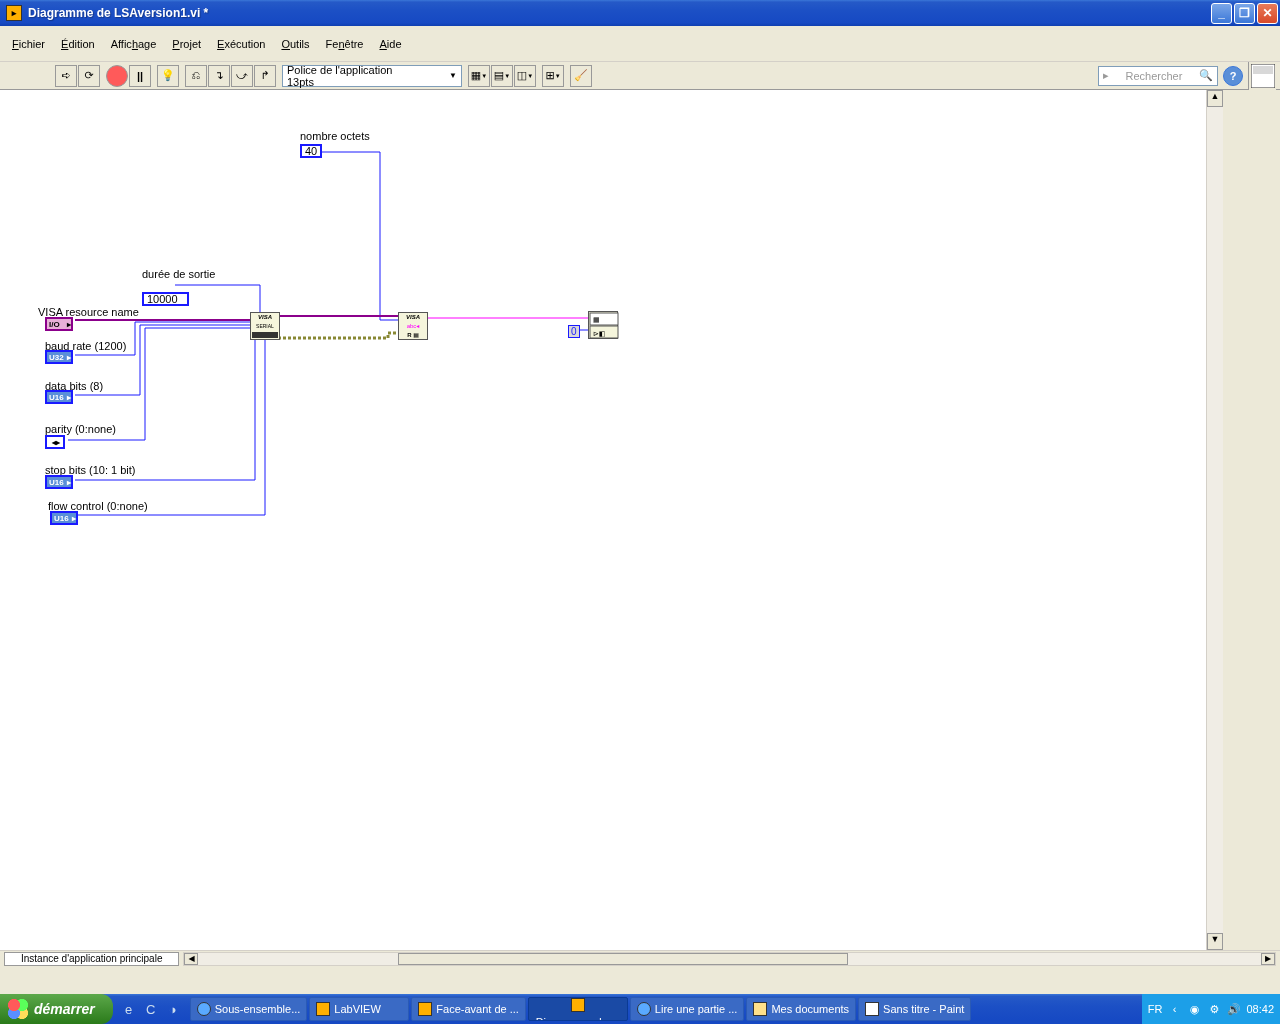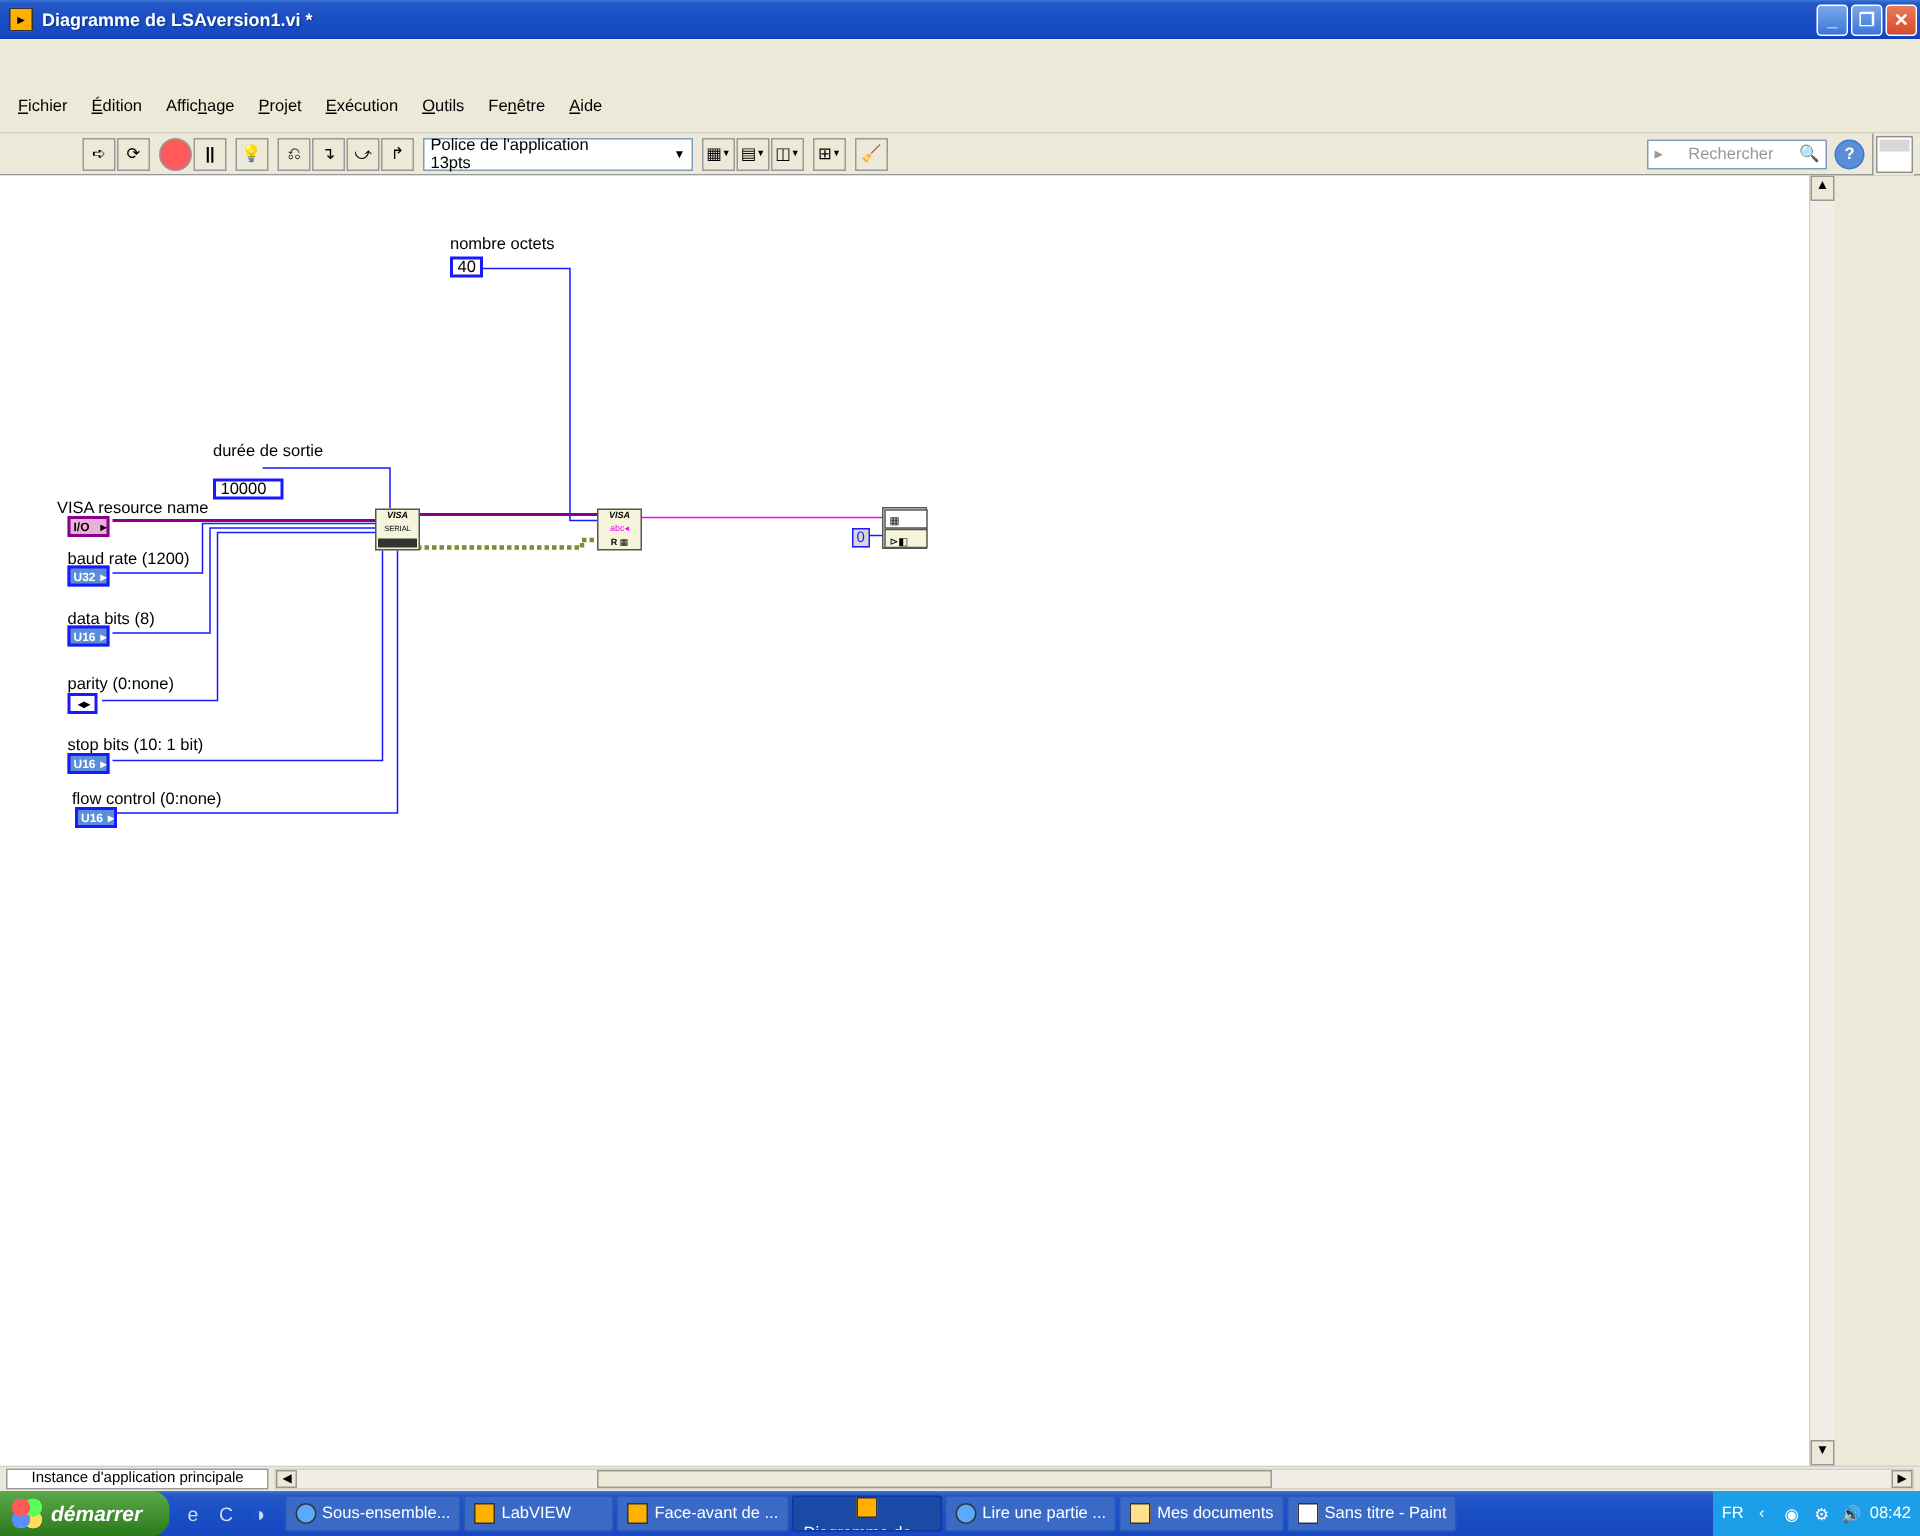--- a/index.html
+++ b/index.html
@@ -8,21 +8,21 @@
 
 .title-bar { background: linear-gradient(to bottom, #3b77d8 0%, #2559c7 8%, #1c50c5 40%, #1649c3 88%, #0f3fb0 100%); height: 26px; display: flex; align-items: center; padding: 0 2px; color: white; }
 .title-icon { width: 16px; height: 16px; background: #ffb000; border: 1px solid #333; margin: 0 4px; display: flex; align-items: center; justify-content: center; font-size: 9px; color: #000; font-weight: bold; }
 .title-text { flex: 1; font-size: 12px; font-weight: bold; padding-left: 2px; text-shadow: 1px 1px 1px rgba(0,0,0,0.3); }
 .win-btns { display: flex; gap: 2px; }
 .win-btn { width: 21px; height: 21px; border-radius: 3px; border: 1px solid #fff; display: flex; align-items: center; justify-content: center; font-size: 12px; font-weight: bold; color: white; cursor: pointer; }
 .win-min, .win-max { background: linear-gradient(to bottom, #7ba7e8, #3b77d8); }
 .win-close { background: linear-gradient(to bottom, #e87b5a, #d84a2a); }
 
 
-.menu-bar { background: #ece9d8; height: 36px; display: flex; align-items: center; padding: 0 4px; border-bottom: 1px solid #d4d0c8; margin-top: 27px; }
+.menu-bar { background: #ece9d8; height: 36px; display: flex; align-items: center; padding: 0 4px; border-bottom: 1px solid #d4d0c8; }
 .menu-item { padding: 2px 8px; cursor: pointer; }
 .menu-item u { text-decoration: underline; }
 
 
 .toolbar { background: #ece9d8; height: 28px; display: flex; align-items: center; padding: 0 4px; border-bottom: 1px solid #999; gap: 1px; }
 .tool-btn { width: 22px; height: 22px; border: 1px solid #999; background: #ece9d8; display: flex; align-items: center; justify-content: center; font-size: 11px; cursor: pointer; }
 .tool-sep { width: 4px; }
 .font-select { height: 22px; border: 1px solid #7f9db9; background: white; padding: 0 4px; width: 180px; display: flex; align-items: center; justify-content: space-between; cursor: pointer; gap: 48px; }
 .dropdown-arrow { font-size: 8px; }
 .search-box { margin-left: auto; height: 20px; border: 1px solid #7f9db9; background: white; width: 120px; padding: 0 4px; color: #999; display: flex; align-items: center; justify-content: space-between; }

